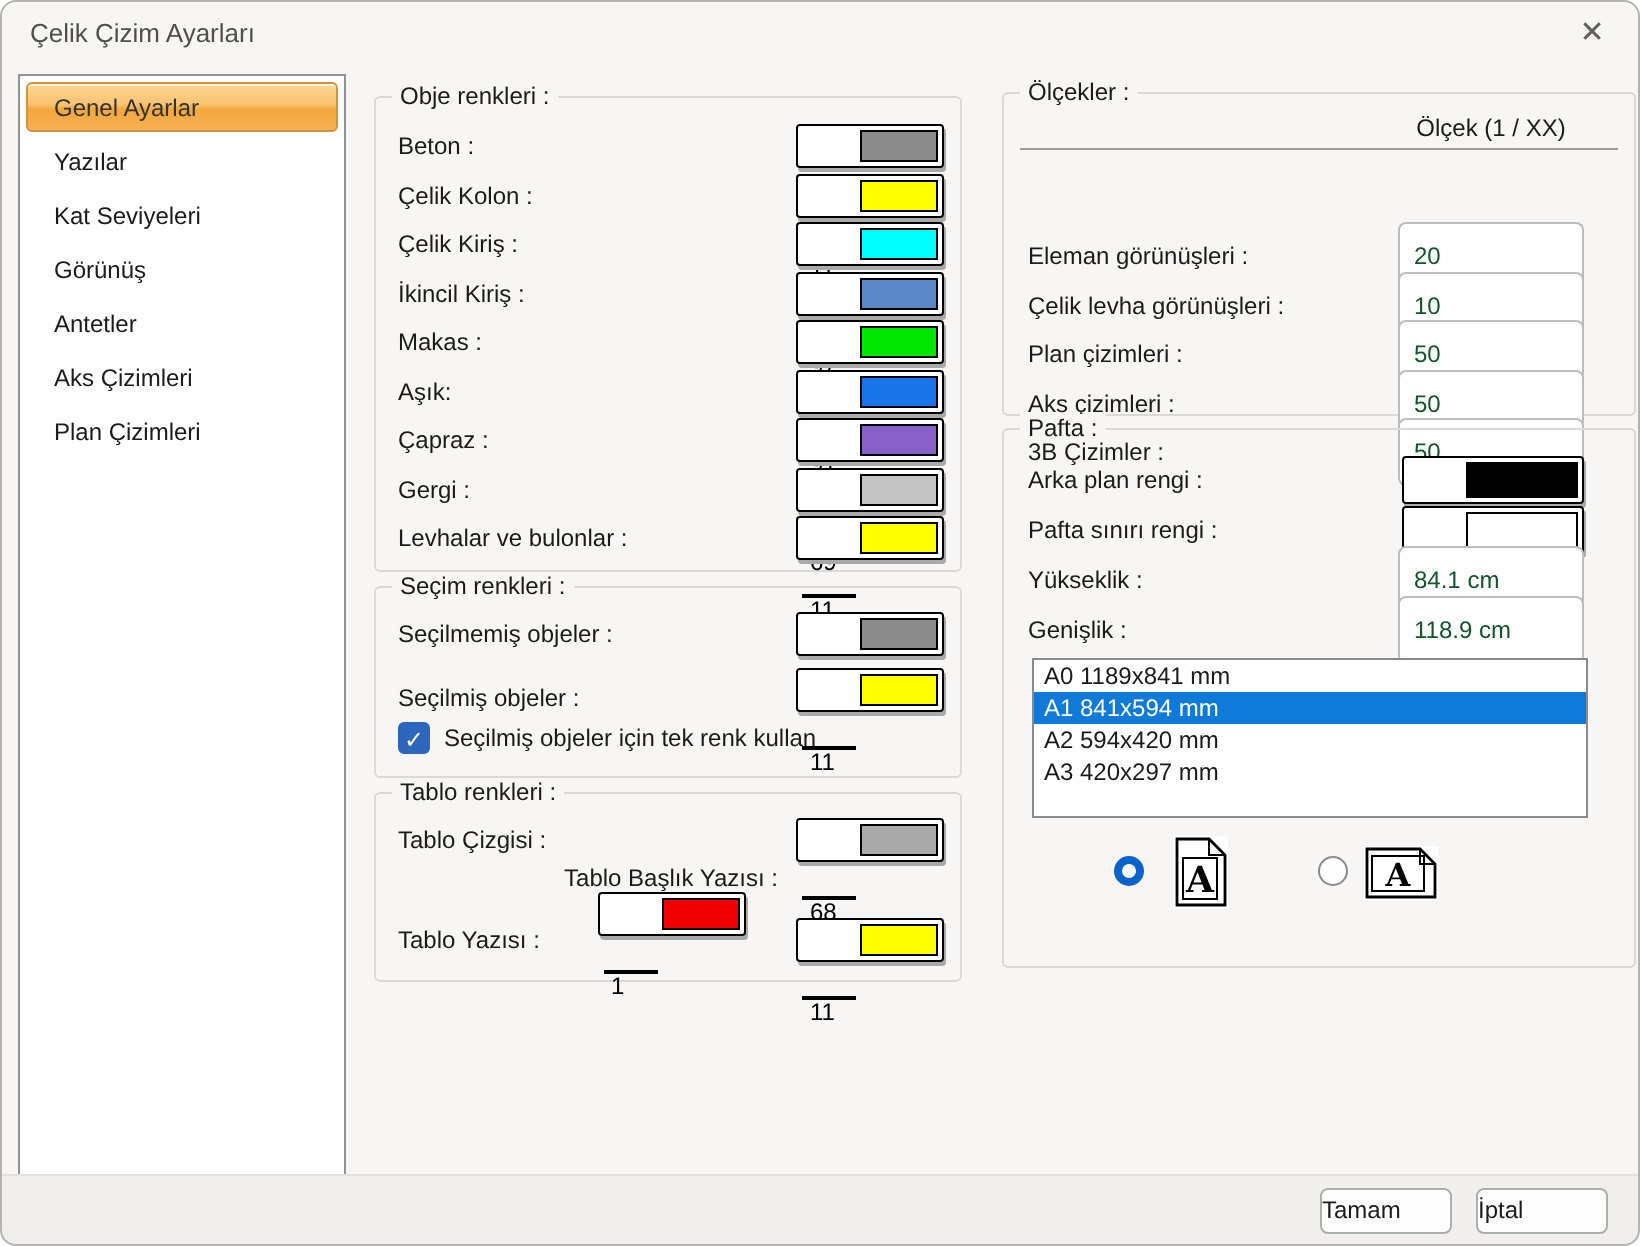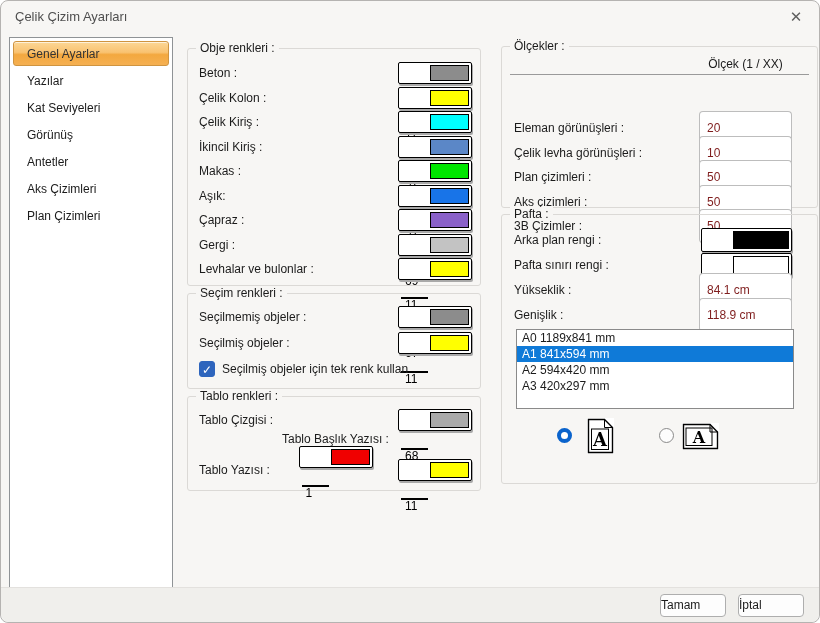--- a/index.html
+++ b/index.html
@@ -29,21 +29,21 @@
   .color-btn .num{width:27px;border:1px solid #000;background:#fff;font-size:12px;line-height:14px;
              padding-left:3px;box-sizing:border-box;color:#000;margin-top:36px;}
   .color-btn .swatch{flex:1;border:1px solid #000;box-sizing:border-box;}
   
   .checkrow{display:flex;align-items:center;gap:7px;height:26px;padding-left:11px;cursor:pointer;}
   .checkbox{width:16px;height:16px;background:#2e65bd;border:1px solid #2e65bd;border-radius:3px;
             color:#fff;font-size:12px;line-height:16px;text-align:center;box-sizing:border-box;}
   
   .srow{display:flex;align-items:center;justify-content:space-between;height:24.5px;padding:0 25px 0 12px;}
   .tinput{width:93px;height:34px;border:1px solid #bdbdbd;border-bottom-color:#8d8d8d;border-radius:4px;
-          background:#fff;font-size:12px;padding:0 7px;box-sizing:border-box;color:#7f1d1d;
+          background:#fff;font-size:12px;padding:0 7px;box-sizing:border-box;color:#14532d;
           font-family:"Liberation Sans",sans-serif;}
   .scales-header{position:absolute;top:10px;right:25px;width:93px;text-align:center;font-size:12px;color:#1b1b1b;}
   .scales-rule{position:absolute;left:8px;right:8px;top:27px;border-bottom:1px solid #9a9a9a;}
   .scales-rows{position:absolute;left:0;right:0;top:33px;margin-top:36px;}
   
   .prow{display:flex;align-items:center;justify-content:space-between;height:25px;padding:0 25px 0 12px;}
   .prow .color-btn{width:91px;height:24px;}
   .listbox{position:absolute;left:14px;top:114px;width:278px;height:80px;background:#fff;
            border:1px solid #8a8a8a;overflow:hidden;box-sizing:border-box;}
   .litem{height:16px;line-height:16px;font-size:12px;padding-left:5px;color:#1b1b1b;cursor:pointer;white-space:nowrap;}
@@ -152,21 +152,21 @@
 
   <div class="group" style="left:186px;top:292px;width:294px;height:96px;padding-top:10px;">
     <span class="gtitle">Seçim renkleri :</span>
     <div class="crow" style="height:26px;gap:39px;">
       <span class="lbl">Seçilmemiş objeler :</span>
       <div class="color-btn">
         <span class="num">67</span>
         <span class="swatch" style="background: rgb(140, 140, 140);"></span>
       </div>
     </div>
-    <div class="crow" style="height:26px;">
+    <div class="crow" style="height:26px;align-items:flex-end;">
       <span class="lbl">Seçilmiş objeler :</span>
       <div class="color-btn">
         <span class="num">11</span>
         <span class="swatch" style="background: rgb(255, 255, 0);"></span>
       </div>
     </div>
     <div class="checkrow">
       <span class="checkbox">✓</span>
       <span class="lbl">Seçilmiş objeler için tek renk kullan</span>
     </div>

